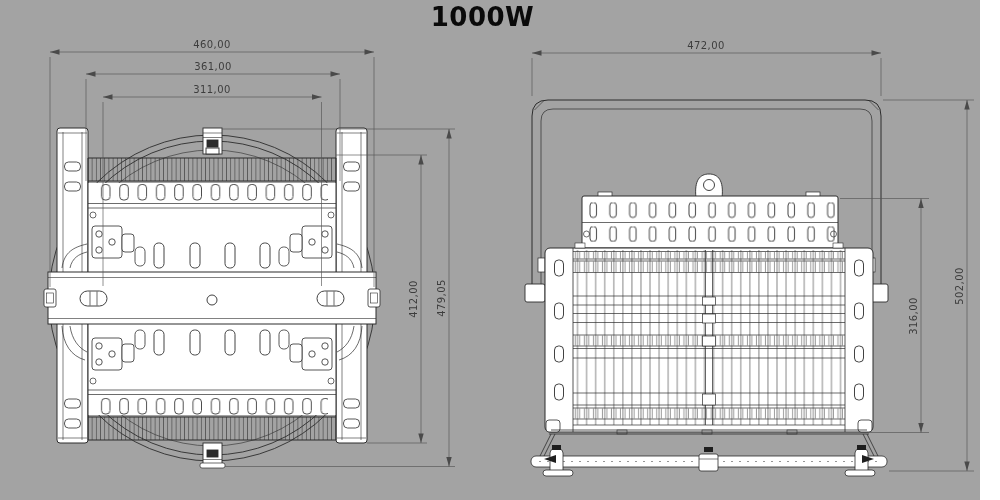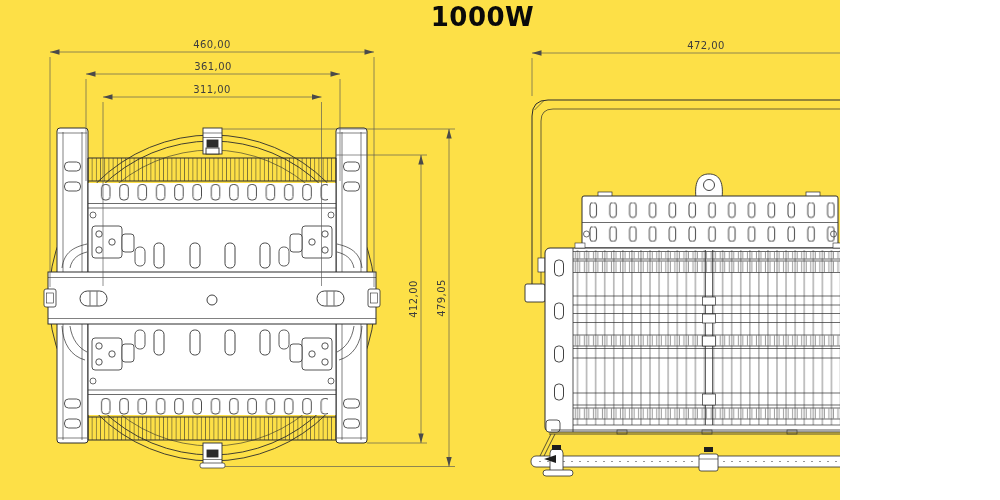--- a/index.html
+++ b/index.html
@@ -1,17 +1,17 @@
 <!DOCTYPE html>
 <html><head>
 <meta charset="utf-8">
 <style>
   html,body{margin:0;padding:0;background:#fff;}
-  #stage{position:relative;width:840px;height:500px;background:#fde047;overflow:hidden;
-         font-family:"DejaVu Sans","Liberation Sans",sans-serif;}
+  #stage{position:relative;width:940px;height:500px;background:#a3a3a3;overflow:hidden;
+         font-family:"DejaVu Sans","Liberation Sans",sans-serif;padding-left:40px;}
   #title{position:absolute;left:370px;top:2px;width:225px;text-align:center;
          font-size:26px;font-weight:700;color:#0a0a0a;letter-spacing:.5px;}
   svg{position:absolute;left:0;top:0;}
   svg text{font-family:"DejaVu Sans","Liberation Sans",sans-serif;font-size:10px;fill:#3d3d3d;letter-spacing:.4px;}
 </style>
 </head>
 <body>
 
 <div id="stage">
   <div id="title">1000W</div>

